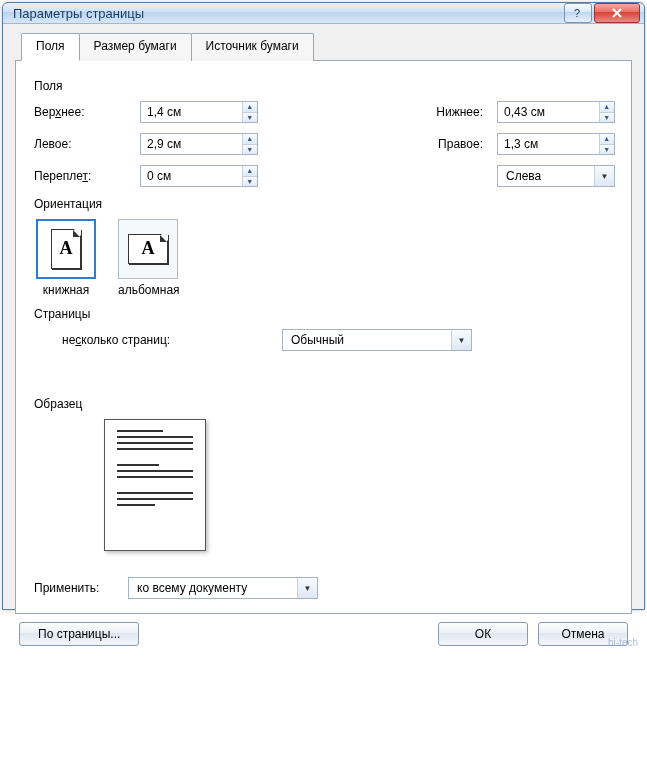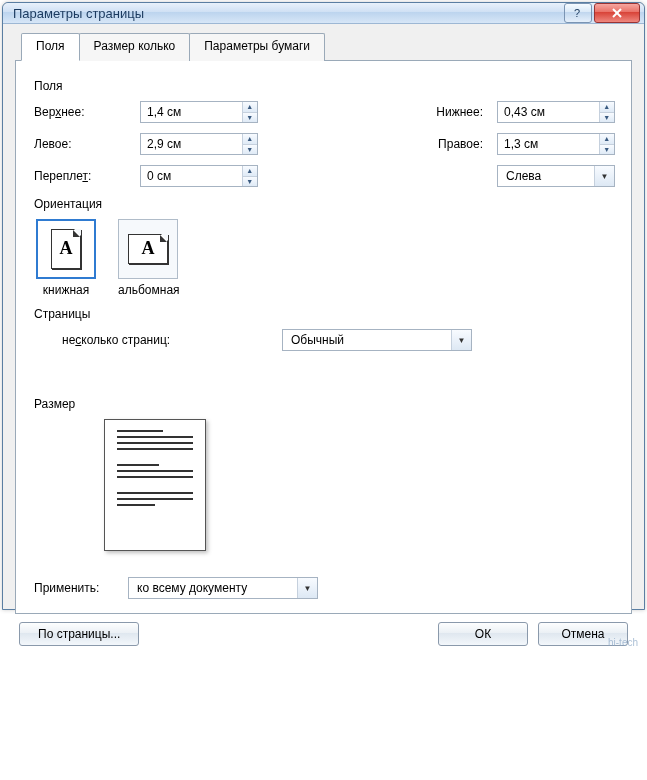--- a/index.html
+++ b/index.html
@@ -183,22 +183,22 @@
       <svg viewBox="0 0 12 12">
           <line x1="2" y1="2" x2="10" y2="10" stroke="#fff" stroke-width="2"></line>
           <line x1="10" y1="2" x2="2" y2="10" stroke="#fff" stroke-width="2"></line>
         </svg>
     </div>
   </div>
 
   <div class="body">
     <div class="tabs">
       <div class="tab active">Поля</div>
-      <div class="tab">Размер колько</div>
-      <div class="tab">Параметры бумаги</div>
+      <div class="tab">Размер бумаги</div>
+      <div class="tab">Источник бумаги</div>
     </div>
 
     <div class="panel">
 
       <div class="group-label">Поля</div>
 
       <div class="row">
         <span class="lbl">Вер<span class="ul">х</span>нее:</span>
         <span class="spin">
           <input value="1,4 см" style="">
@@ -281,21 +281,21 @@
       <div class="row">
         <span class="lbl wide">не<span class="ul">с</span>колько страниц:</span>
         <span style="width:50px"></span>
         <span class="select" style="width:190px">
           <span class="sval">Обычный</span>
           <span class="sbtn">▼</span>
         </span>
       </div>
 
       <div style="height:30px"></div>
-      <div class="group-label">Размер</div>
+      <div class="group-label">Образец</div>
       <div class="preview-wrap">
         <div class="preview">
           <div class="line" style="width:60%"></div>
           <div class="line"></div>
             <div class="line"></div>
             <div class="line"></div>
           <div class="gap"></div>
           <div class="line" style="width:55%"></div>
             <div class="line"></div>
             <div class="line"></div>

